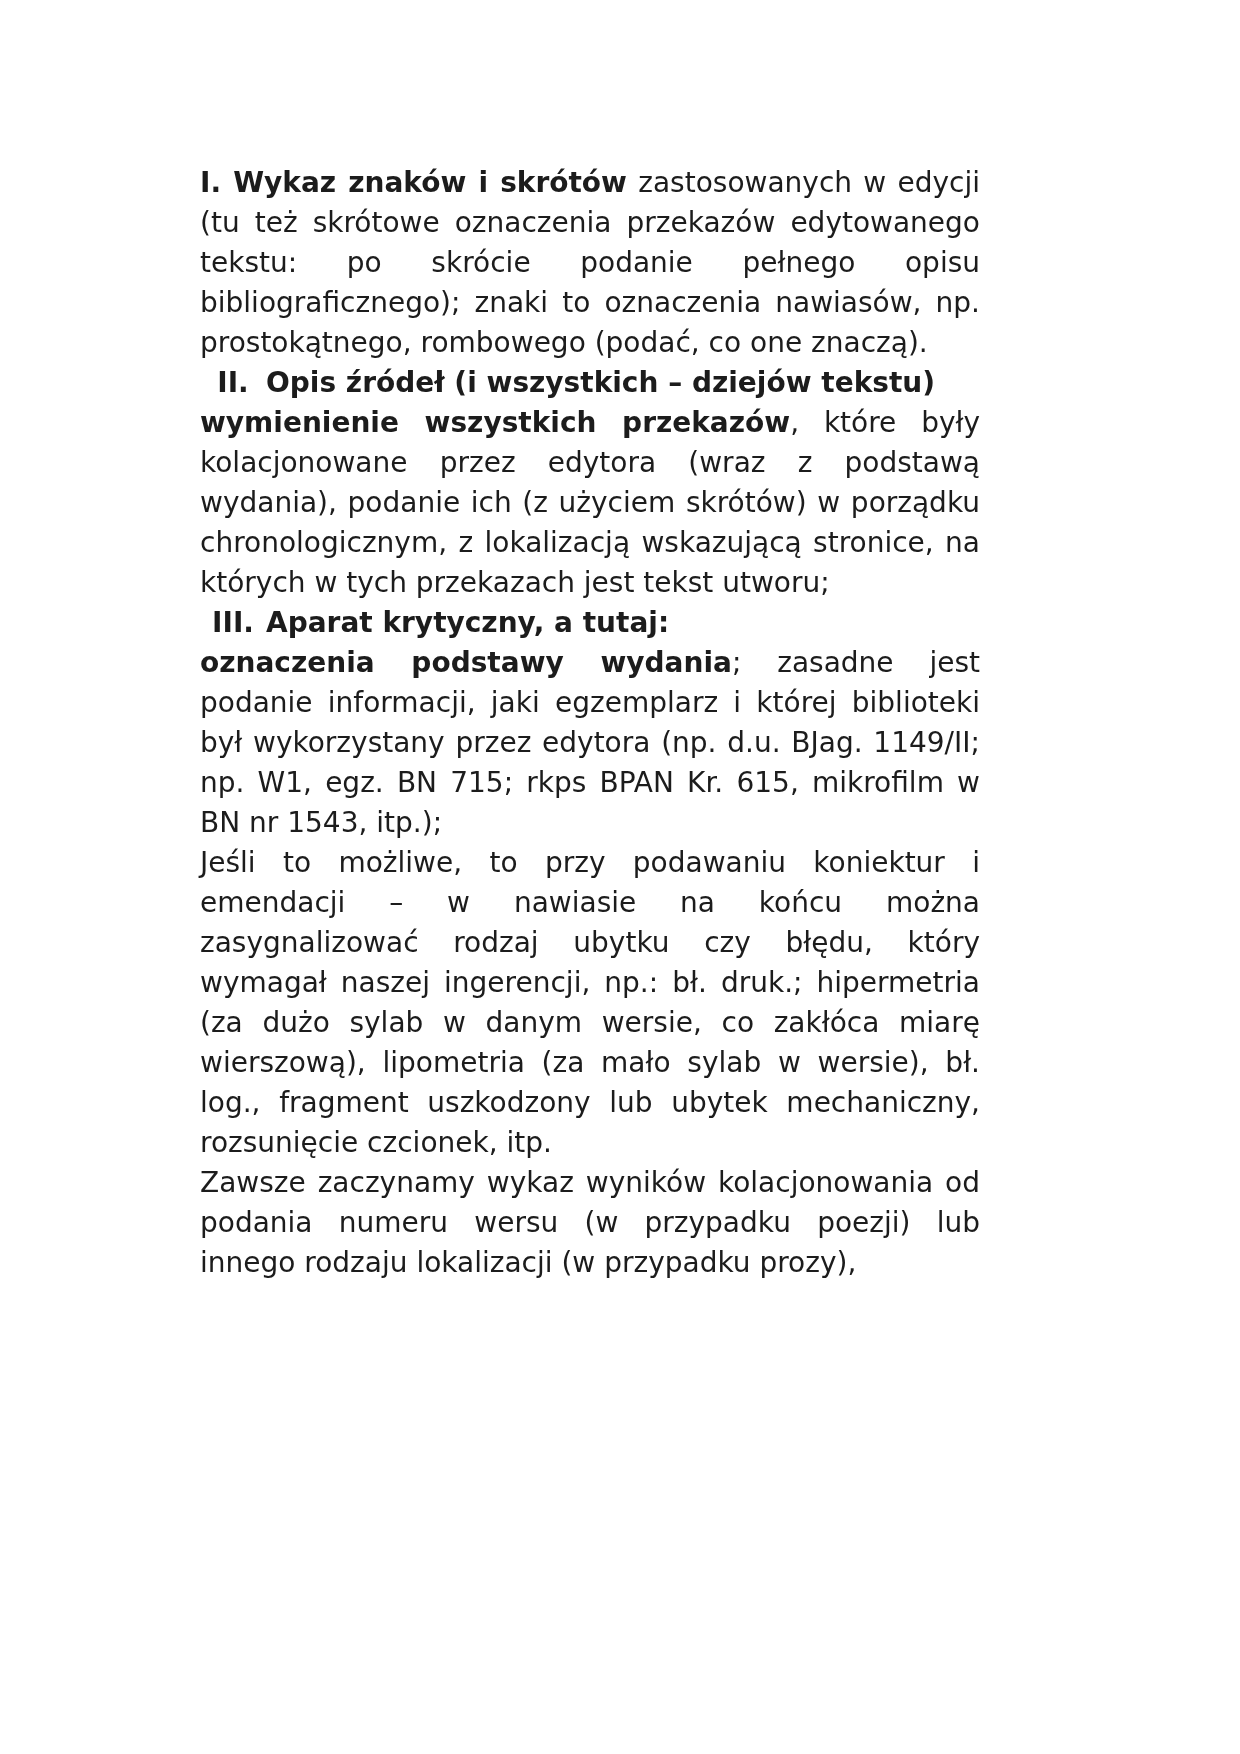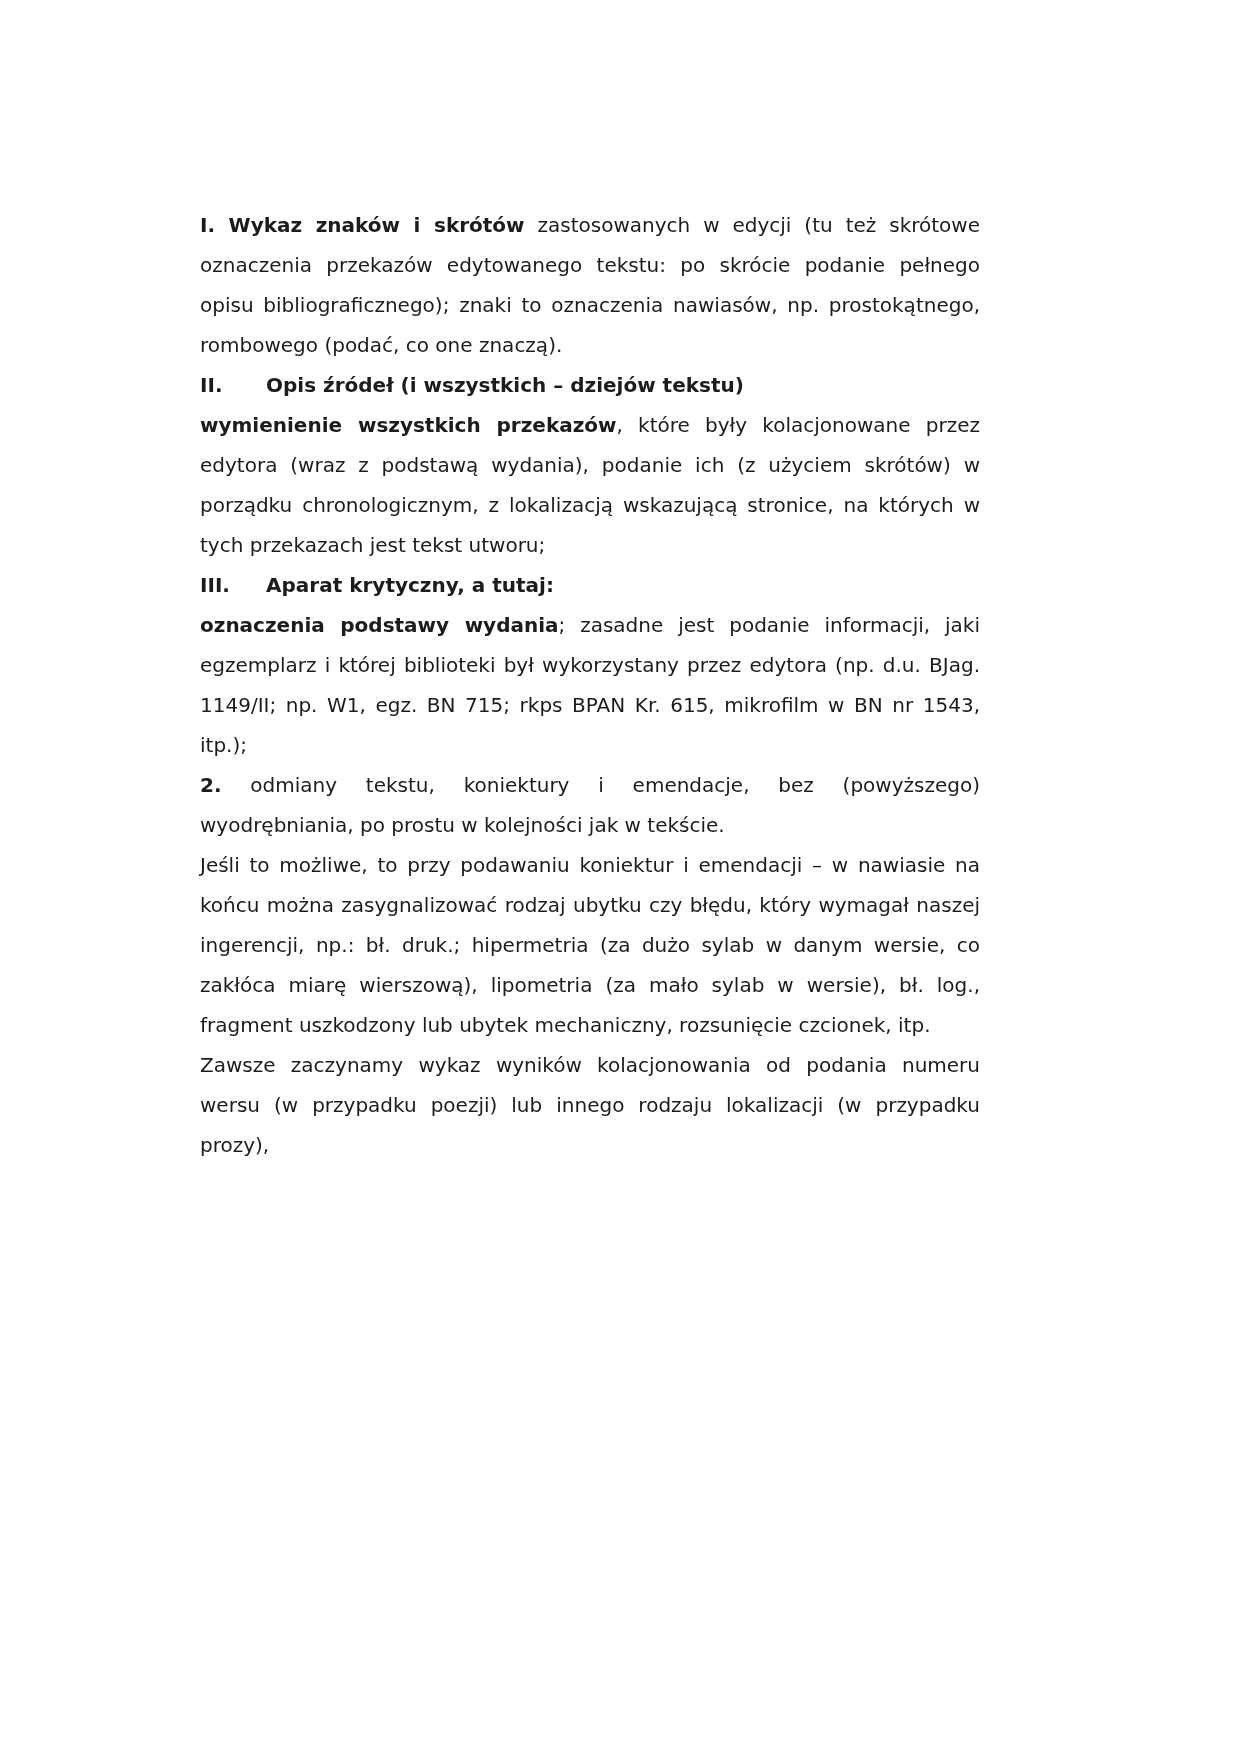--- a/index.html
+++ b/index.html
@@ -15,47 +15,46 @@
     background: #ffffff;
     overflow: hidden;
     font-family: "DejaVu Sans", "Liberation Sans", sans-serif;
     color: #1c1c1c;
   }
   .doc-body {
     position: absolute;
     top: 163px;
     left: 200px;
     width: 780px;
-    font-size: 20px;
+    font-size: 28px;
     line-height: 40px;
-    margin-top: 42px;
   }
   .para {
     margin: 0;
     padding: 0;
     text-align: justify;
   }
   .para.numbered {
     text-align: left;
   }
   .bold {
     font-weight: bold;
+    text-align: center;
   }
   .num {
     display: inline-block;
     width: 66px;
   }
 </style>
 </head>
 <body>
 
 <div class="page">
   <div class="doc-body">
       <p class="para body"><span class="bold">I. Wykaz znaków i skrótów</span><span> zastosowanych w edycji (tu też skrótowe oznaczenia przekazów edytowanego tekstu: po skrócie podanie pełnego opisu bibliograficznego); znaki to oznaczenia nawiasów, np. prostokątnego, rombowego (podać, co one znaczą).</span></p>
       <p class="para numbered"><span class="bold num">II.</span><span class="bold">Opis źródeł (i wszystkich – dziejów tekstu)</span></p>
       <p class="para body"><span class="bold">wymienienie wszystkich przekazów</span><span>, które były kolacjonowane przez edytora (wraz z podstawą wydania), podanie ich (z użyciem skrótów) w porządku chronologicznym, z lokalizacją wskazującą stronice, na których w tych przekazach jest tekst utworu;</span></p>
       <p class="para numbered"><span class="bold num">III.</span><span class="bold">Aparat krytyczny, a tutaj:</span></p>
       <p class="para body"><span class="bold">oznaczenia podstawy wydania</span><span>; zasadne jest podanie informacji, jaki egzemplarz i której biblioteki był wykorzystany przez edytora (np. d.u. BJag. 1149/II; np. W1, egz. BN 715; rkps BPAN Kr. 615, mikrofilm w BN nr 1543, itp.);</span></p>
-      <p class="para body"><span class="bold">2.</span><span> odmiany tekstu, koniektury i emendacje, bez (powyższego) wyodrębniania, po prostu w kolejności jak w tekście.</span></p>
       <p class="para body"><span>Jeśli to możliwe, to przy podawaniu koniektur i emendacji – w nawiasie na końcu można zasygnalizować rodzaj ubytku czy błędu, który wymagał naszej ingerencji, np.: bł. druk.; hipermetria (za dużo sylab w danym wersie, co zakłóca miarę wierszową), lipometria (za mało sylab w wersie), bł. log., fragment uszkodzony lub ubytek mechaniczny, rozsunięcie czcionek, itp.</span></p>
       <p class="para body"><span>Zawsze zaczynamy wykaz wyników kolacjonowania od podania numeru wersu (w przypadku poezji) lub innego rodzaju lokalizacji (w przypadku prozy),</span></p>
     </div>
 </div>
 
 </body></html>

